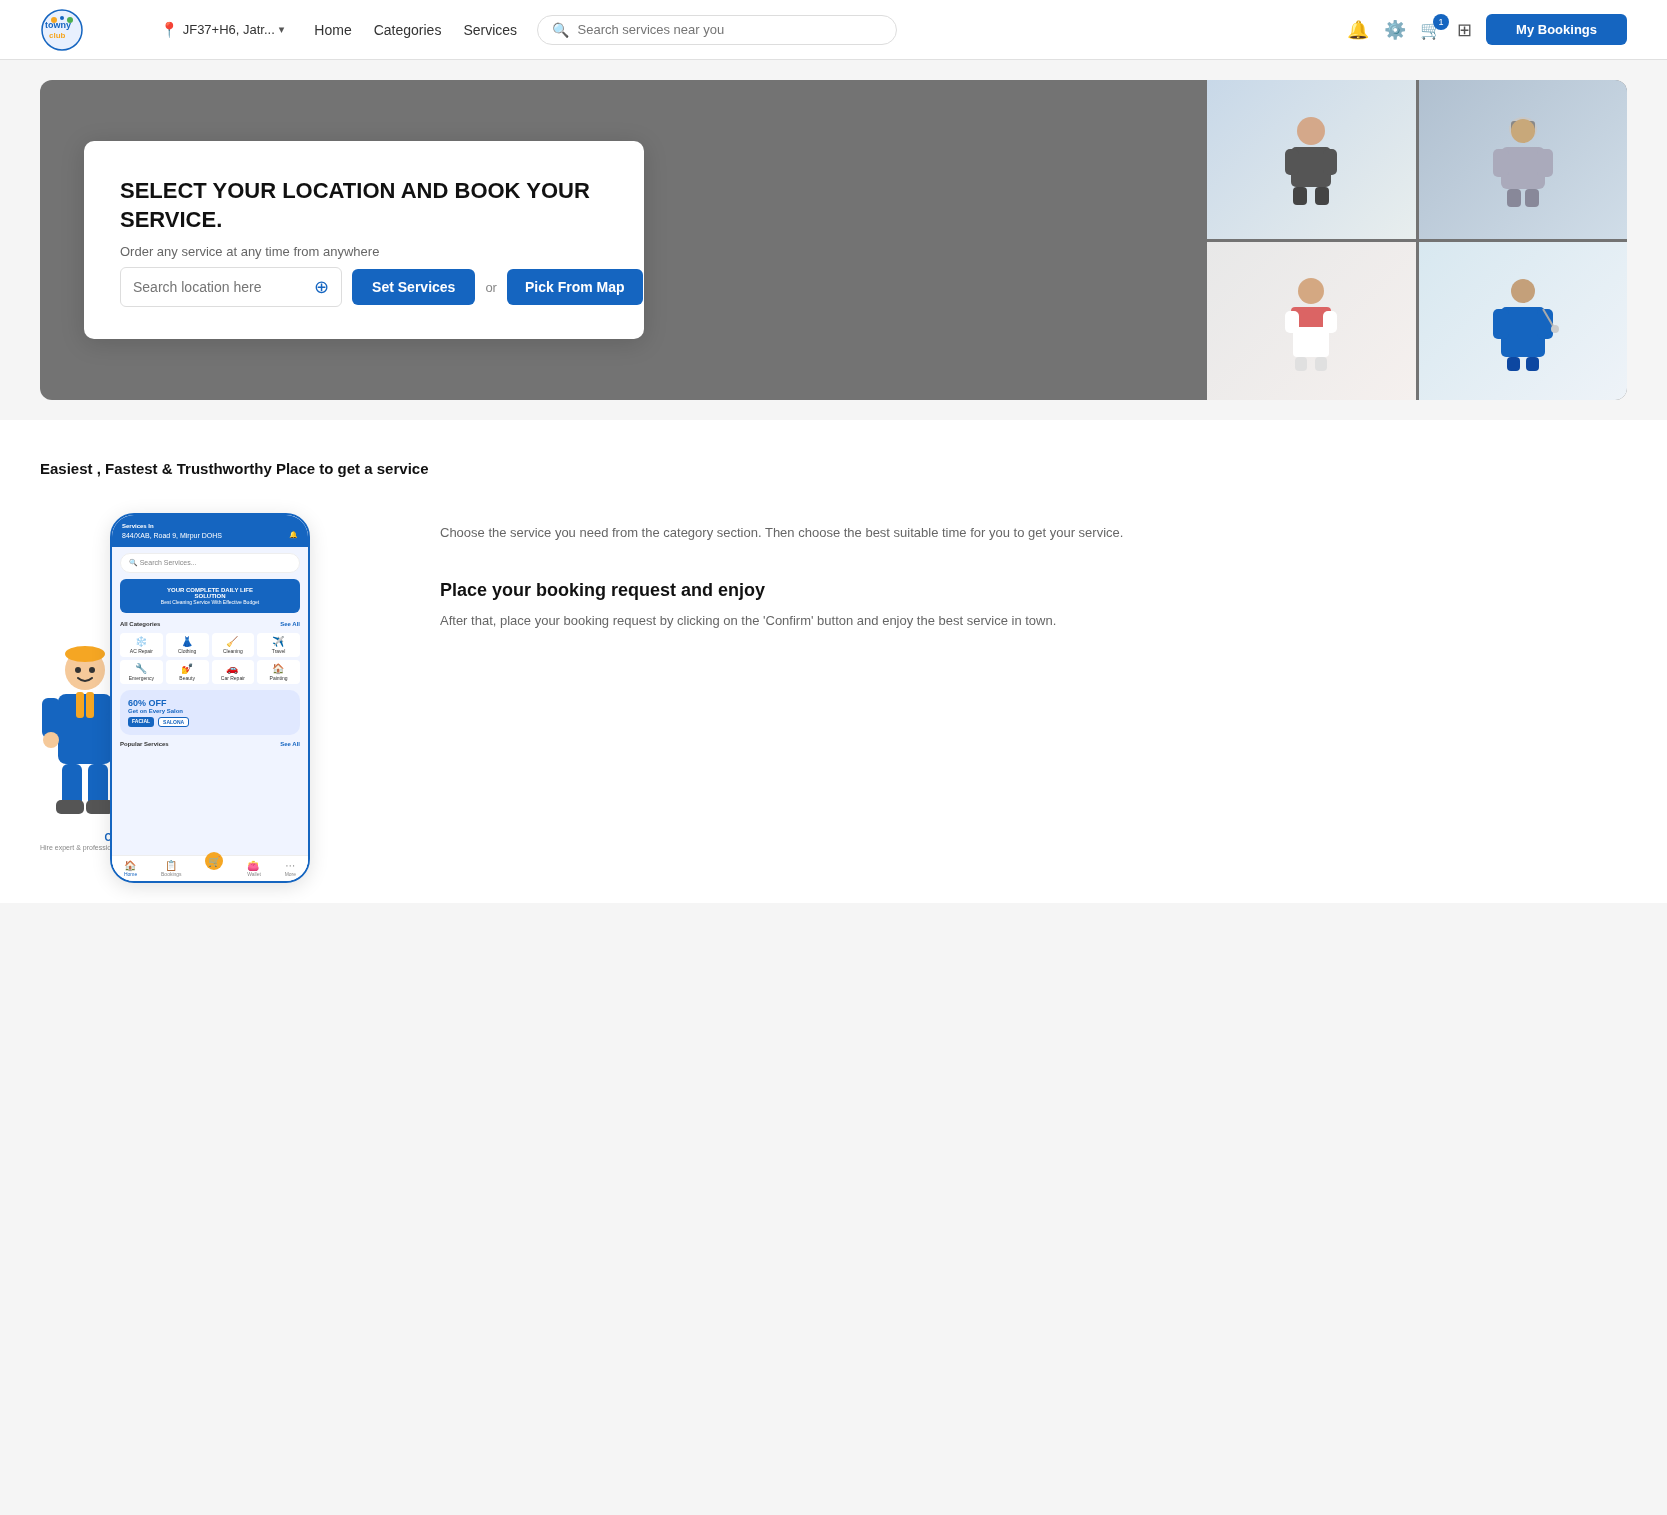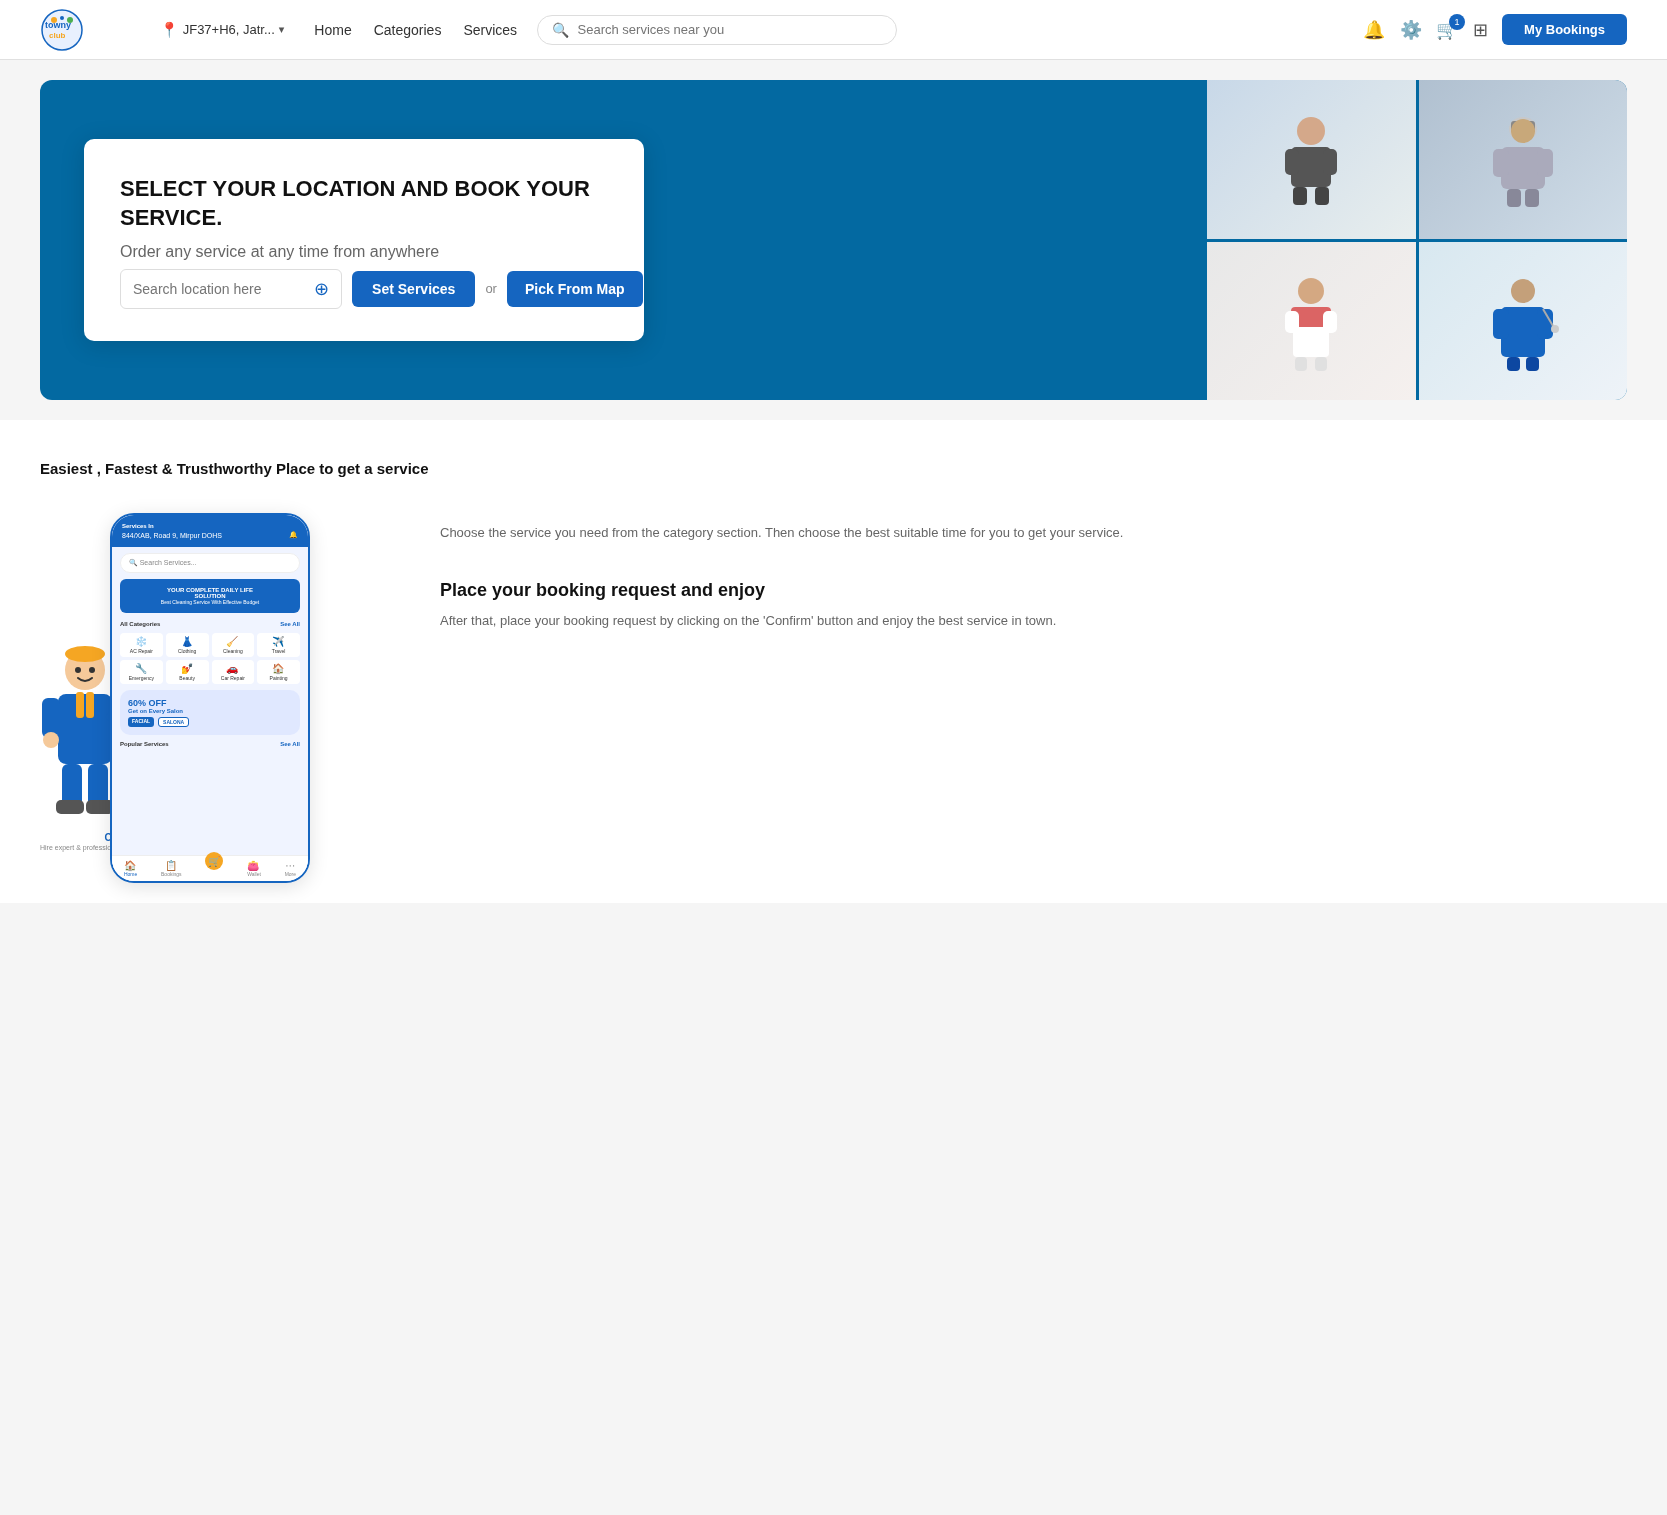--- a/index.html
+++ b/index.html
@@ -95,30 +95,30 @@
       font-size: 9px;
       display: flex;
       align-items: center;
       justify-content: center;
     }
     .my-bookings-btn {
       background: #1565c0;
       color: #fff;
       border: none;
       border-radius: 6px;
-      padding: 8px 22px;
+      padding: 8px 30px;
       font-size: 13px;
       font-weight: 600;
       cursor: pointer;
       white-space: nowrap;
     }
 
     
     .hero {
-      background: #0369a1;
+      background: #737373;
       margin: 20px 40px;
       border-radius: 12px;
       overflow: hidden;
       display: flex;
       min-height: 320px;
       position: relative;
     }
     .hero-left {
       flex: 1;
       padding: 40px 44px;
@@ -136,21 +136,21 @@
     }
     .hero-title {
       font-size: 22px;
       font-weight: 800;
       color: #111;
       margin-bottom: 10px;
       line-height: 1.3;
       text-transform: uppercase;
     }
     .hero-subtitle {
-      font-size: 16px;
+      font-size: 13px;
       color: #666;
       margin-bottom: 8px;
     }
     .location-search-row {
       display: flex;
       align-items: center;
       gap: 10px;
     }
     .location-input-wrap {
       flex: 1;

